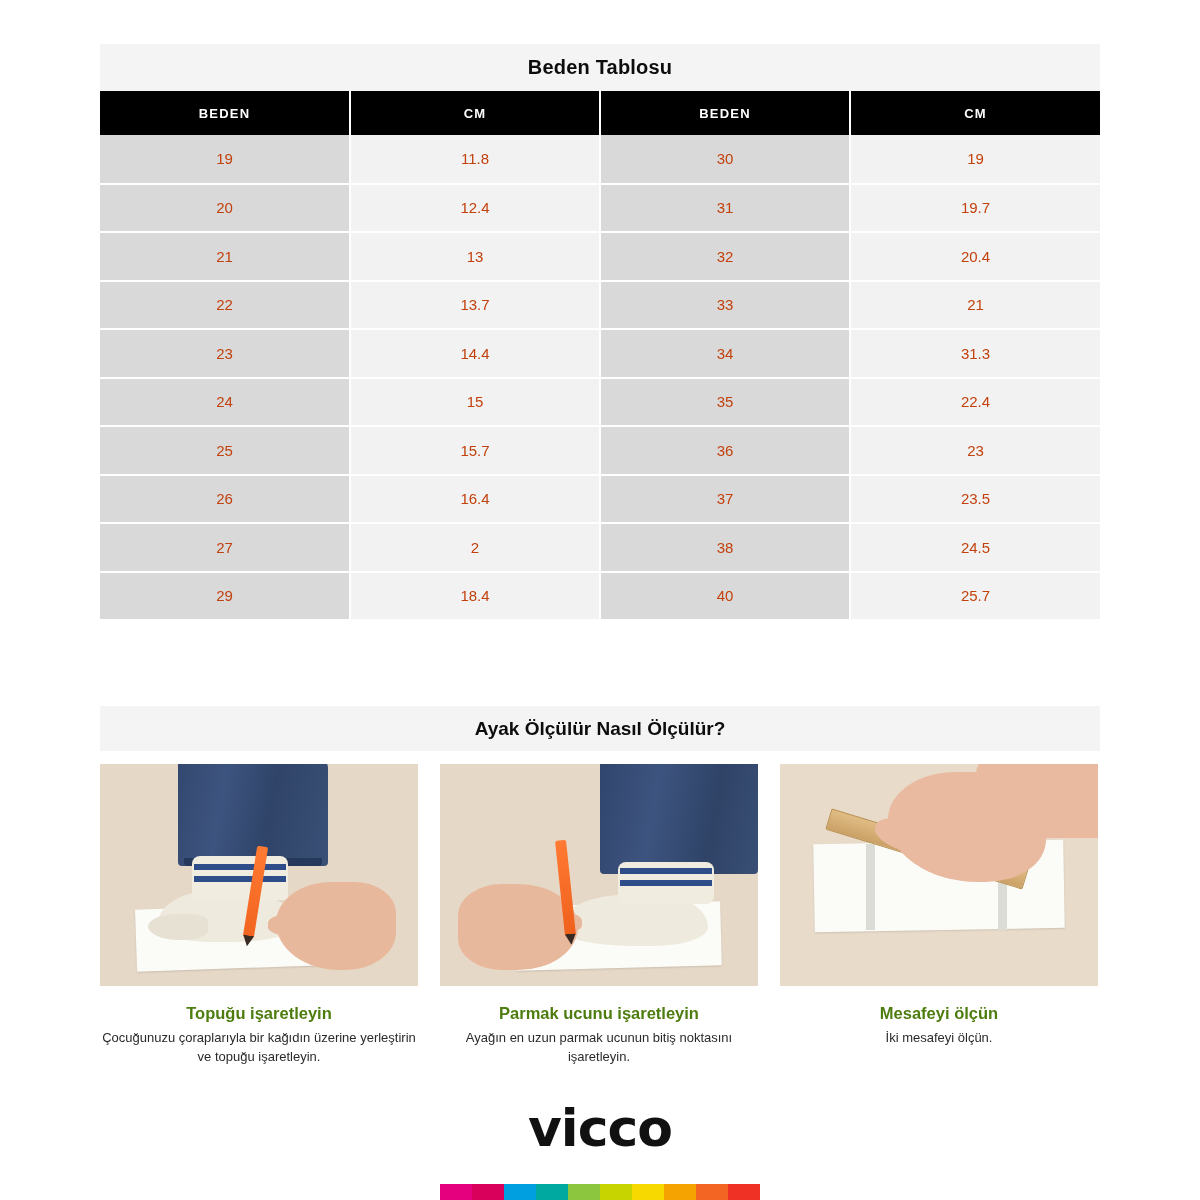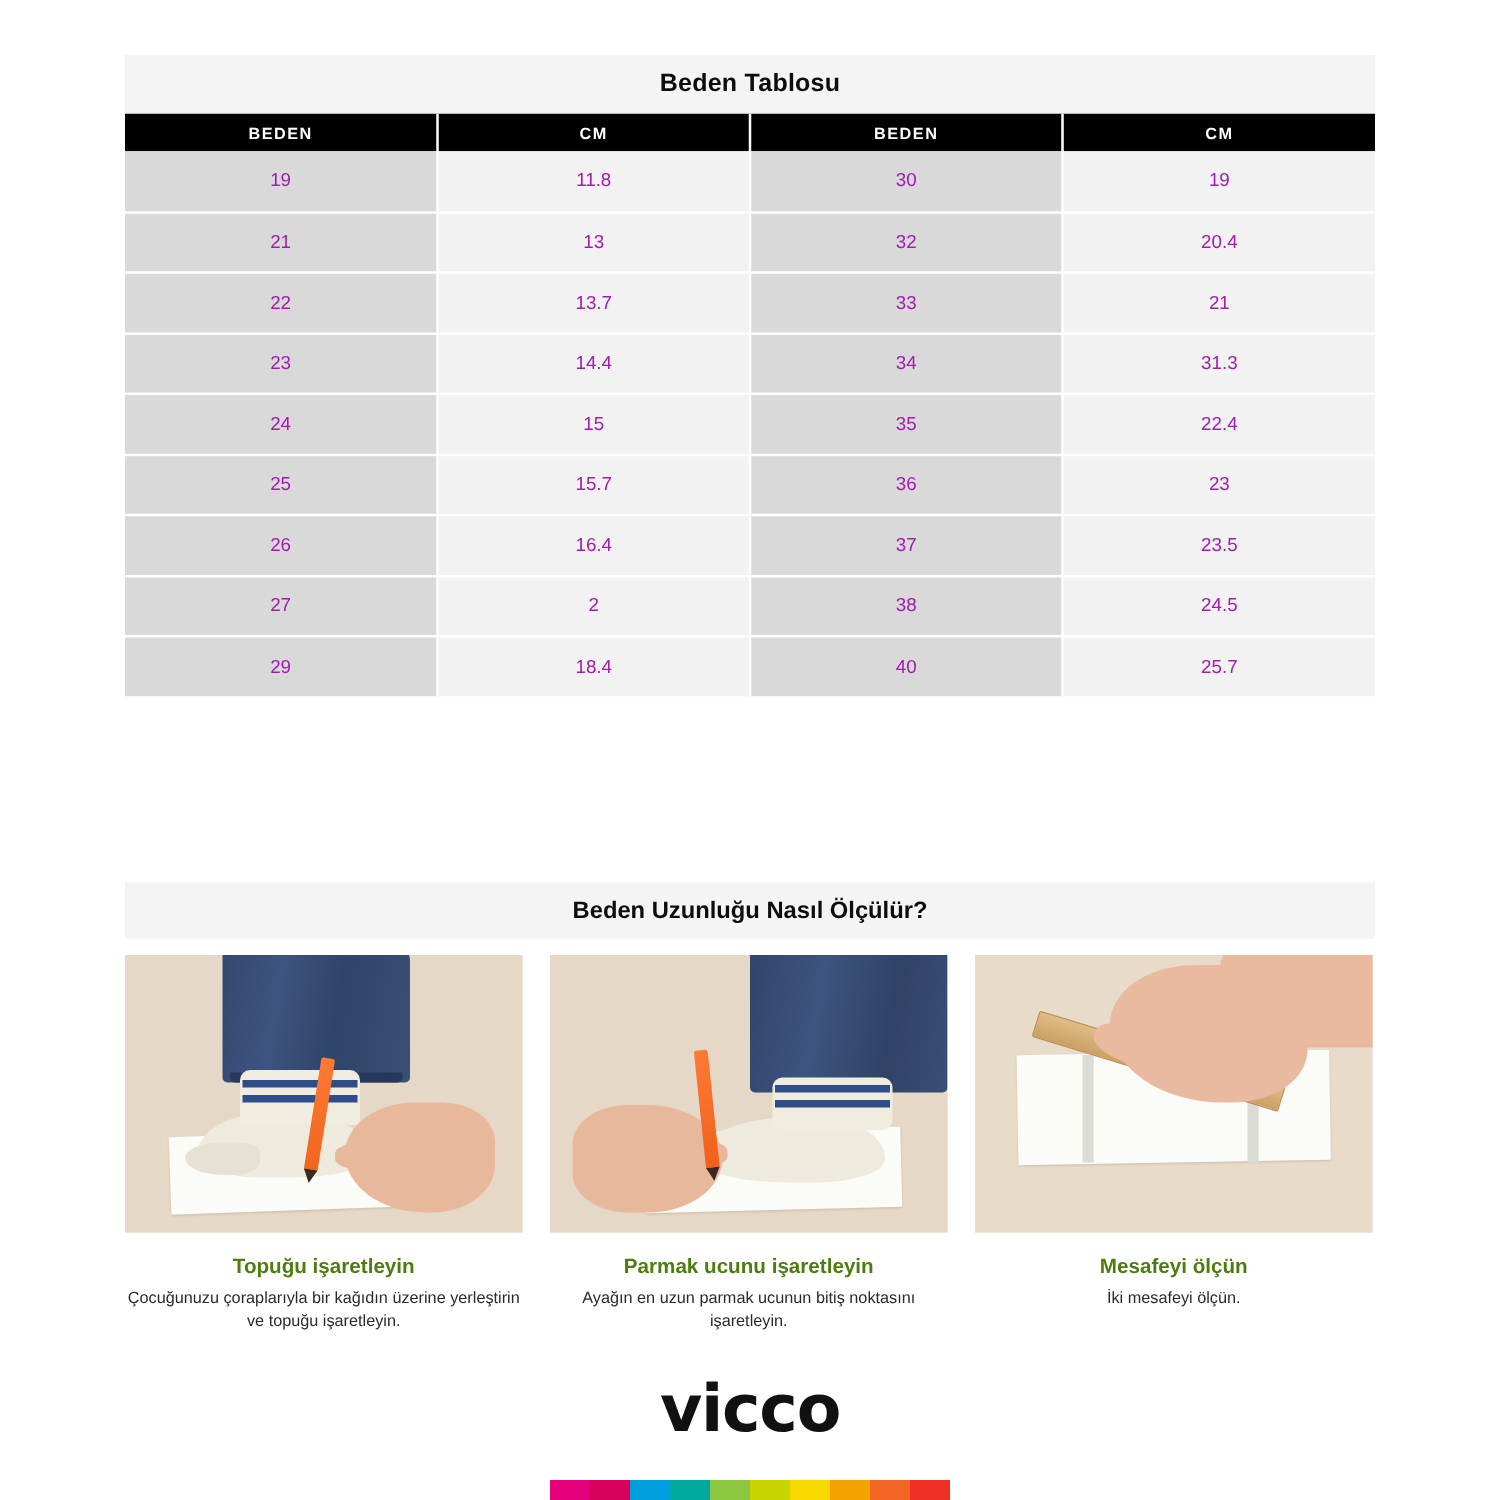--- a/index.html
+++ b/index.html
@@ -40,30 +40,30 @@
     width: 100%;
     border-collapse: collapse;
     table-layout: fixed;
   }
   table.size-table thead th {
     background: #000000;
     color: #ffffff;
     font-size: 13px;
     font-weight: bold;
     letter-spacing: 1.2px;
-    height: 30px;
+    height: 44px;
     text-align: center;
     border-left: 2px solid #ffffff;
   }
   table.size-table thead th:first-child { border-left: none; }
   table.size-table tbody td {
     height: 48.5px;
     text-align: center;
     font-size: 15px;
-    color: #a21caf;
+    color: #c2410c;
     border-left: 2px solid #ffffff;
     border-bottom: 2px solid #ffffff;
   }
   table.size-table tbody td:first-child { border-left: none; }
   
   table.size-table tbody td.col-a { background: #d9d9d9; }
   table.size-table tbody td.col-b { background: #f2f2f2; }
 
   
   .measure-block {
@@ -274,20 +274,26 @@
         </tr>
       </thead>
       <tbody id="size-table-body">
           <tr>
             <td class="col-a">19</td>
             <td class="col-b">11.8</td>
             <td class="col-a">30</td>
             <td class="col-b">19</td>
           </tr>
           <tr>
+            <td class="col-a">20</td>
+            <td class="col-b">12.4</td>
+            <td class="col-a">31</td>
+            <td class="col-b">19.7</td>
+          </tr>
+          <tr>
             <td class="col-a">21</td>
             <td class="col-b">13</td>
             <td class="col-a">32</td>
             <td class="col-b">20.4</td>
           </tr>
           <tr>
             <td class="col-a">22</td>
             <td class="col-b">13.7</td>
             <td class="col-a">33</td>
             <td class="col-b">21</td>
@@ -326,21 +332,21 @@
             <td class="col-a">29</td>
             <td class="col-b">18.4</td>
             <td class="col-a">40</td>
             <td class="col-b">25.7</td>
           </tr>
         </tbody>
     </table>
   </div>
 
   <div class="measure-block">
-    <div class="measure-title">Beden Uzunluğu Nasıl Ölçülür?</div>
+    <div class="measure-title">Ayak Ölçülür Nasıl Ölçülür?</div>
 
     <div class="steps">
 
       <div class="step">
         <div class="photo">
           <div class="bg-wall"></div>
           <div class="paper p1-paper"></div>
           <div class="p1-jeans"></div>
           <div class="p1-foot"></div>
           <div class="p1-toe"></div>

